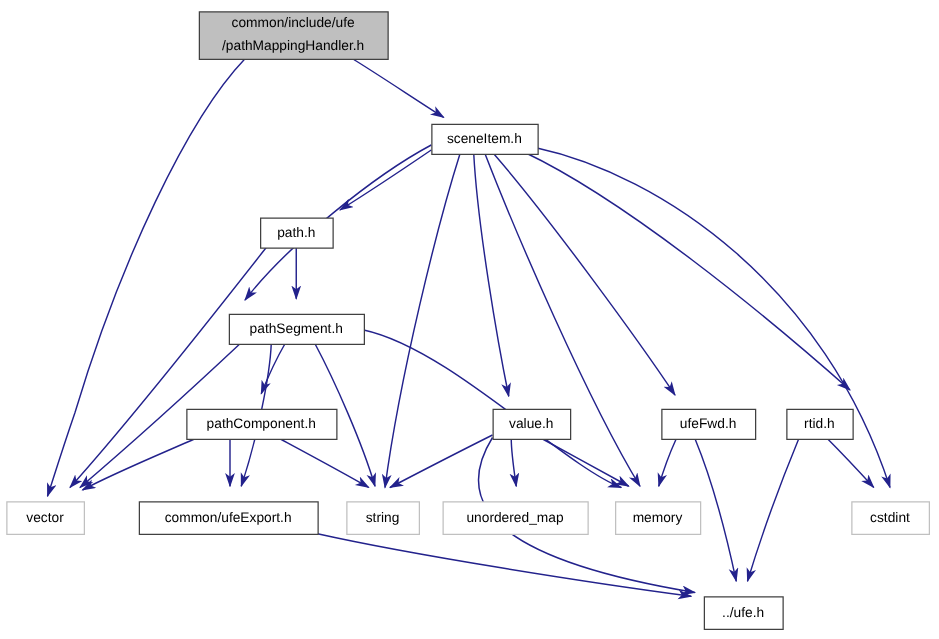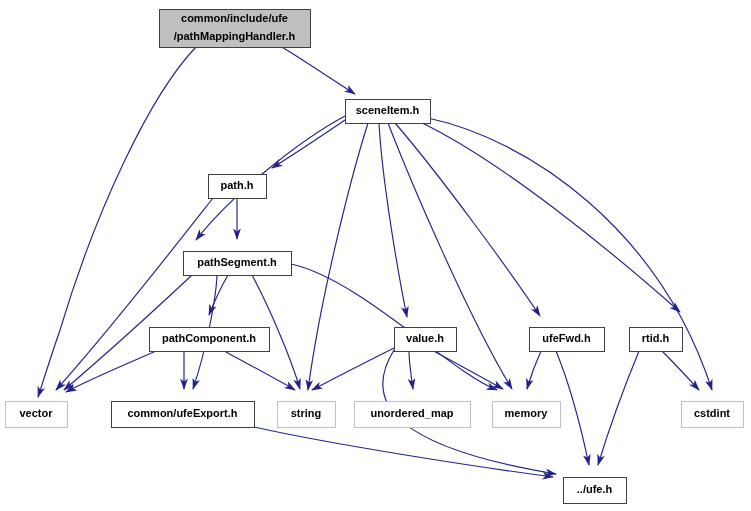--- a/index.html
+++ b/index.html
@@ -1,18 +1,18 @@
 <!DOCTYPE html>
 <html><head>
 <meta charset="utf-8">
 <style>
   html,body{margin:0;padding:0;background:#ffffff;}
   body{width:751px;height:511px;overflow:hidden;
        font-family:"Liberation Sans","DejaVu Sans",sans-serif;}
-  #graph{position:relative;width:751px;height:480px;font-weight:bold;}
+  #graph{position:relative;width:751px;height:480px;}
   svg{position:absolute;left:0;top:0;width:751px;height:511px;}
   .node-label{font-size:11px;fill:#000000;dominant-baseline:middle;text-anchor:middle;}
   .nodebox{stroke-width:1;}
 </style>
 </head>
 <body>
 
 <div id="graph">
   <svg id="svg-root" viewBox="0 0 751 511">
     <defs>

